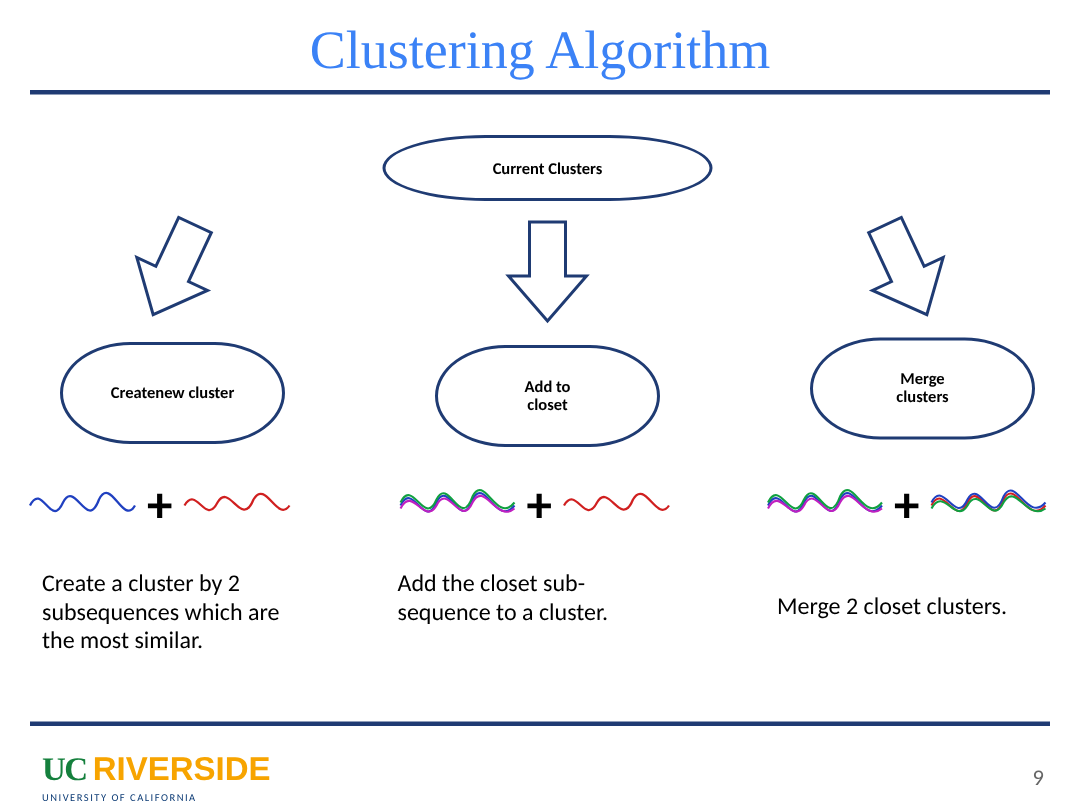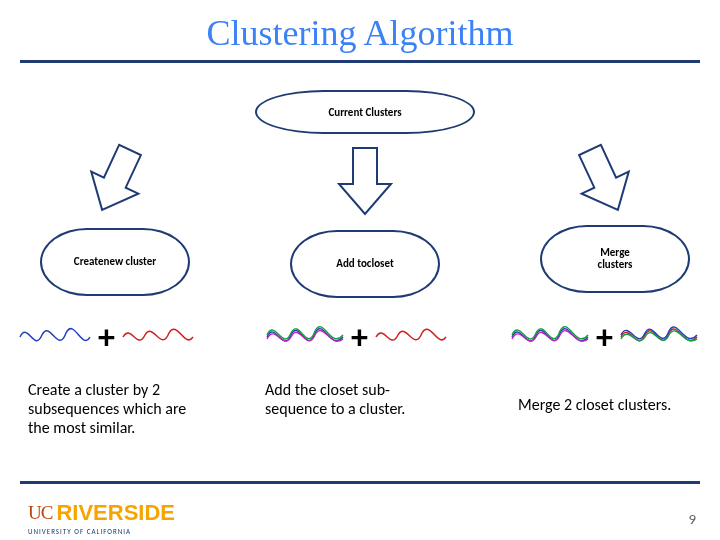--- a/index.html
+++ b/index.html
@@ -50,21 +50,21 @@
     width: 150px;
     height: 68px;
     flex-direction: row;
     line-height: 1.1;
   }
   .pill-mid {
     left: 290px;
     top: 230px;
     width: 150px;
     height: 68px;
-    flex-direction: row;
+    flex-direction: column;
     line-height: 1.1;
   }
   .pill-right {
     left: 540px;
     top: 225px;
     width: 150px;
     height: 68px;
     flex-direction: column;
     line-height: 1.1;
     text-align: right;
@@ -116,23 +116,23 @@
   .logo {
     position: absolute;
     left: 28px;
     bottom: 14px;
     display: flex;
     align-items: center;
     gap: 4px;
   }
   .logo-uc {
     font-family: Georgia, serif;
-    font-size: 19px;
-    font-weight: 400;
-    color: #c2410c;
+    font-size: 22px;
+    font-weight: 700;
+    color: #15803d;
     letter-spacing: -1px;
   }
   .logo-riv {
     font-family: Arial, sans-serif;
     font-size: 22px;
     font-weight: 700;
     color: #f7a400;
     letter-spacing: 0px;
   }
   .logo-sub {

